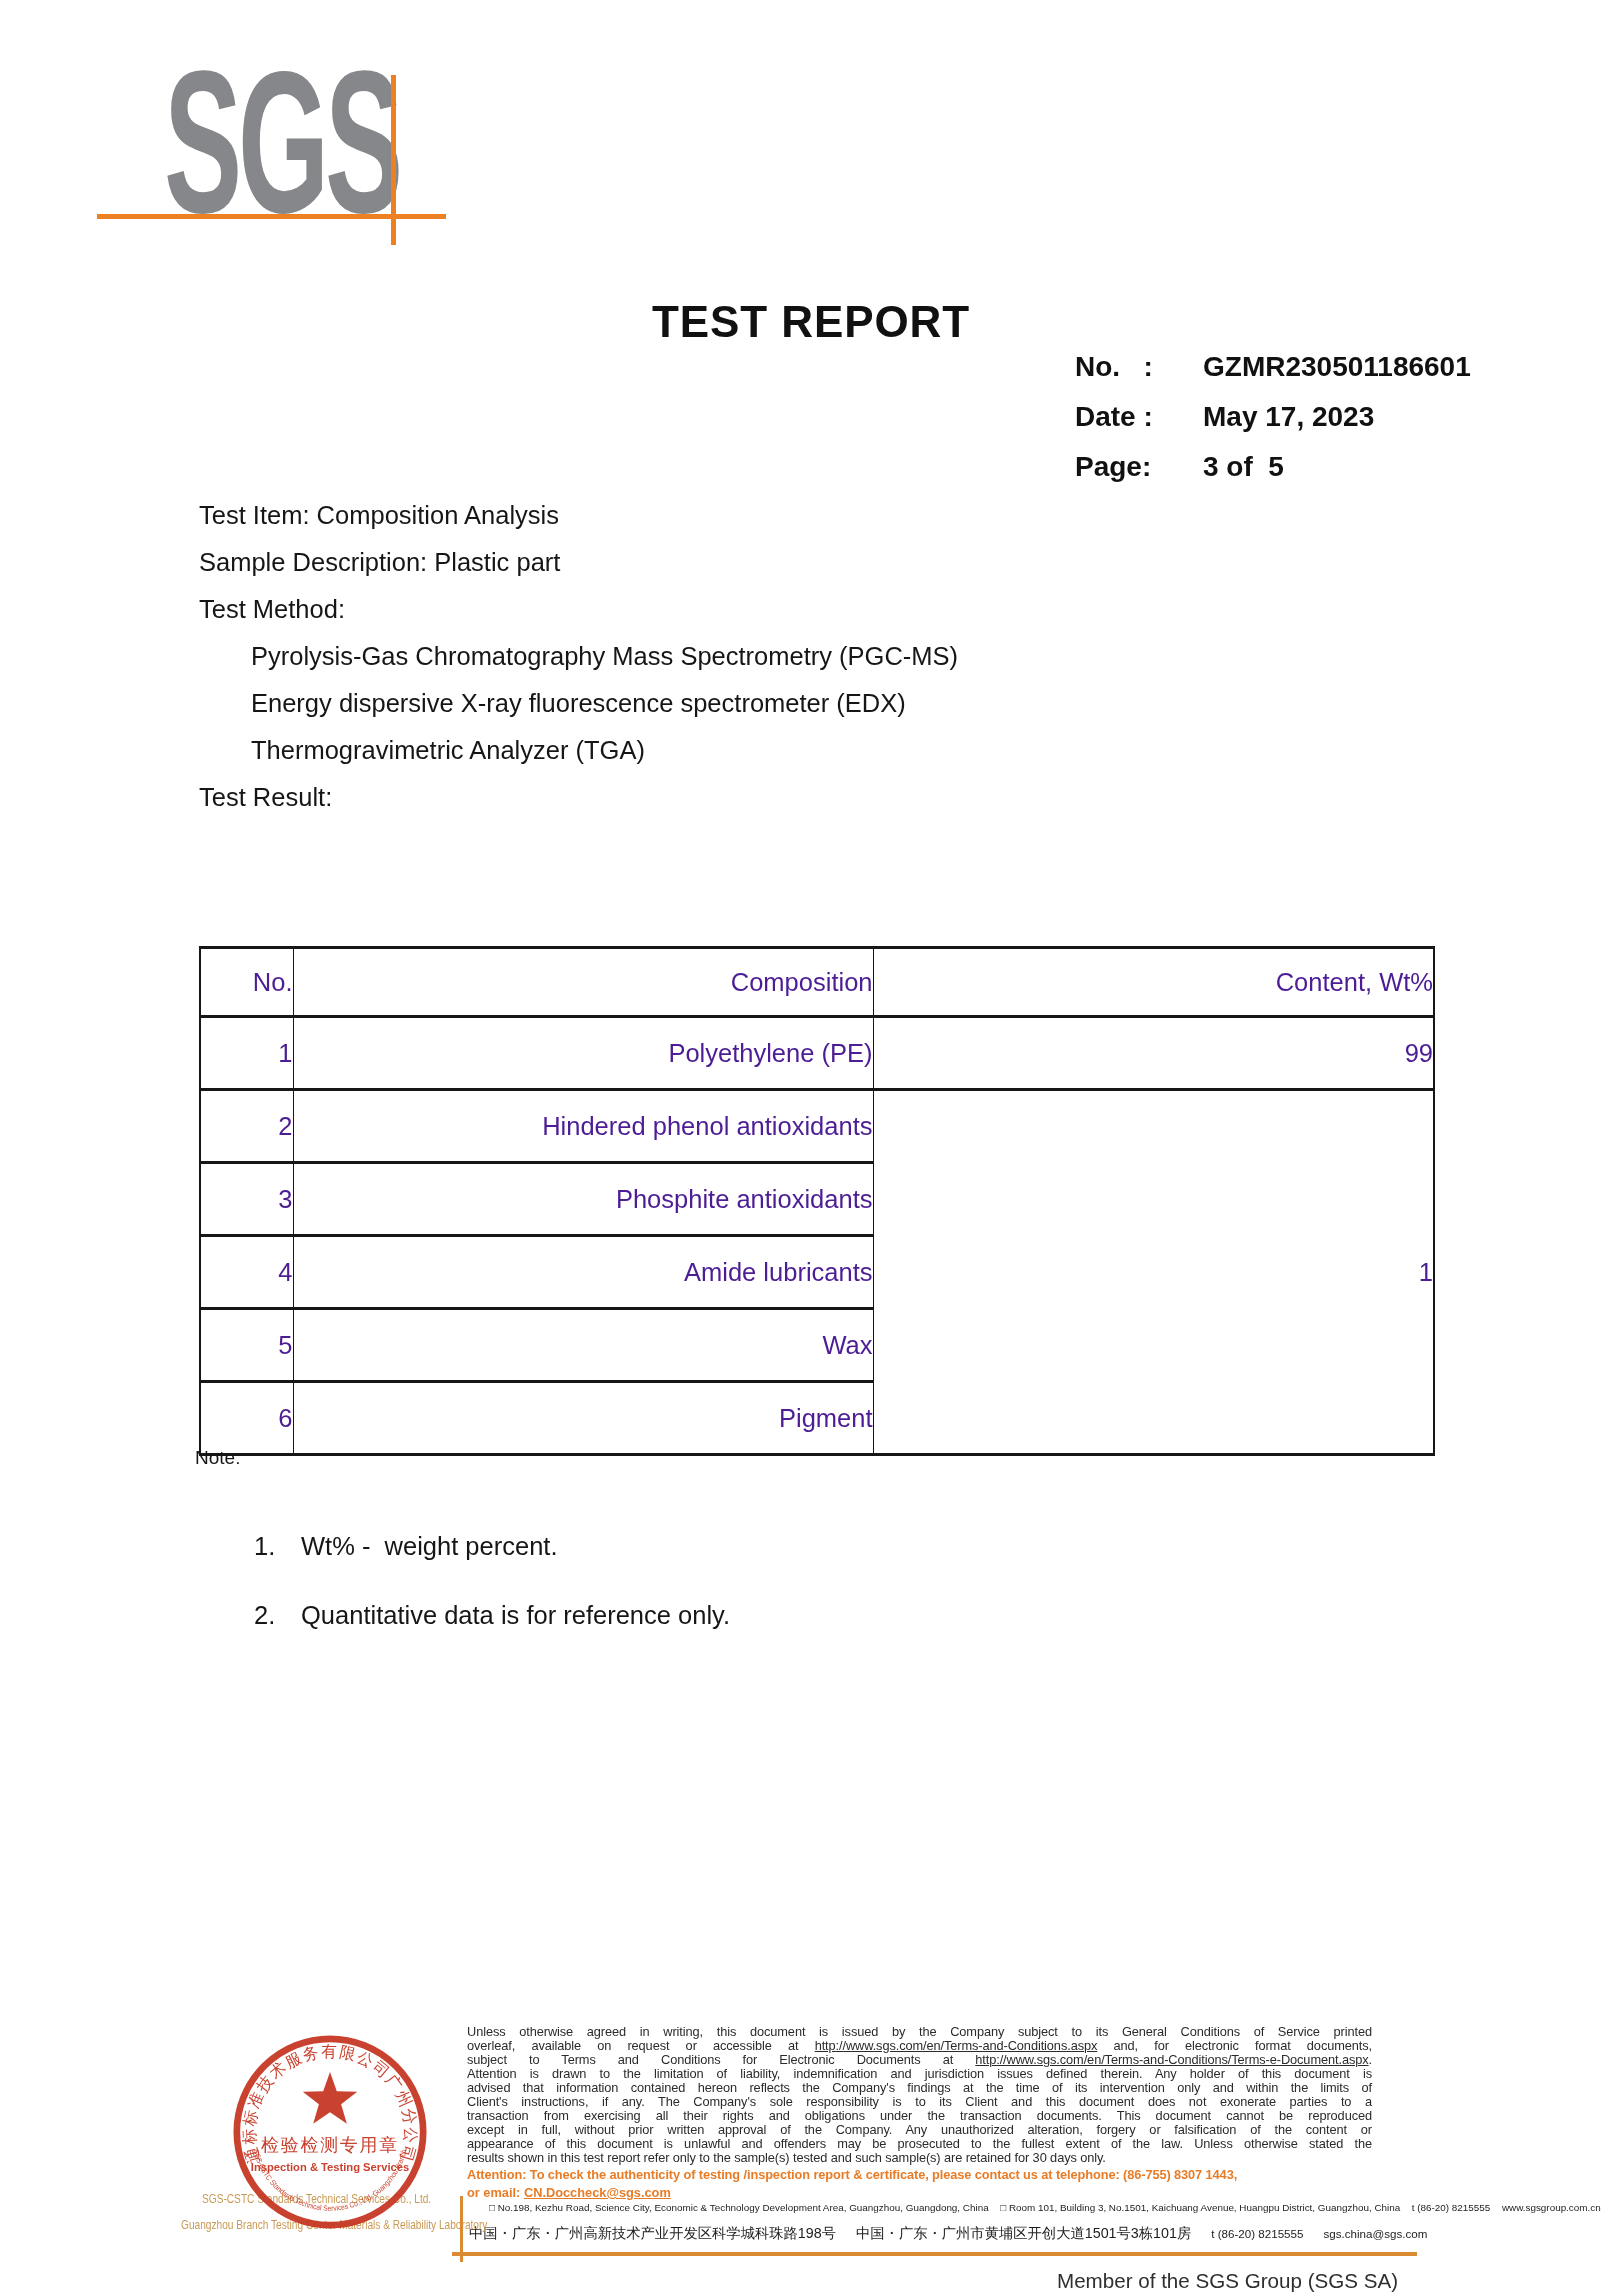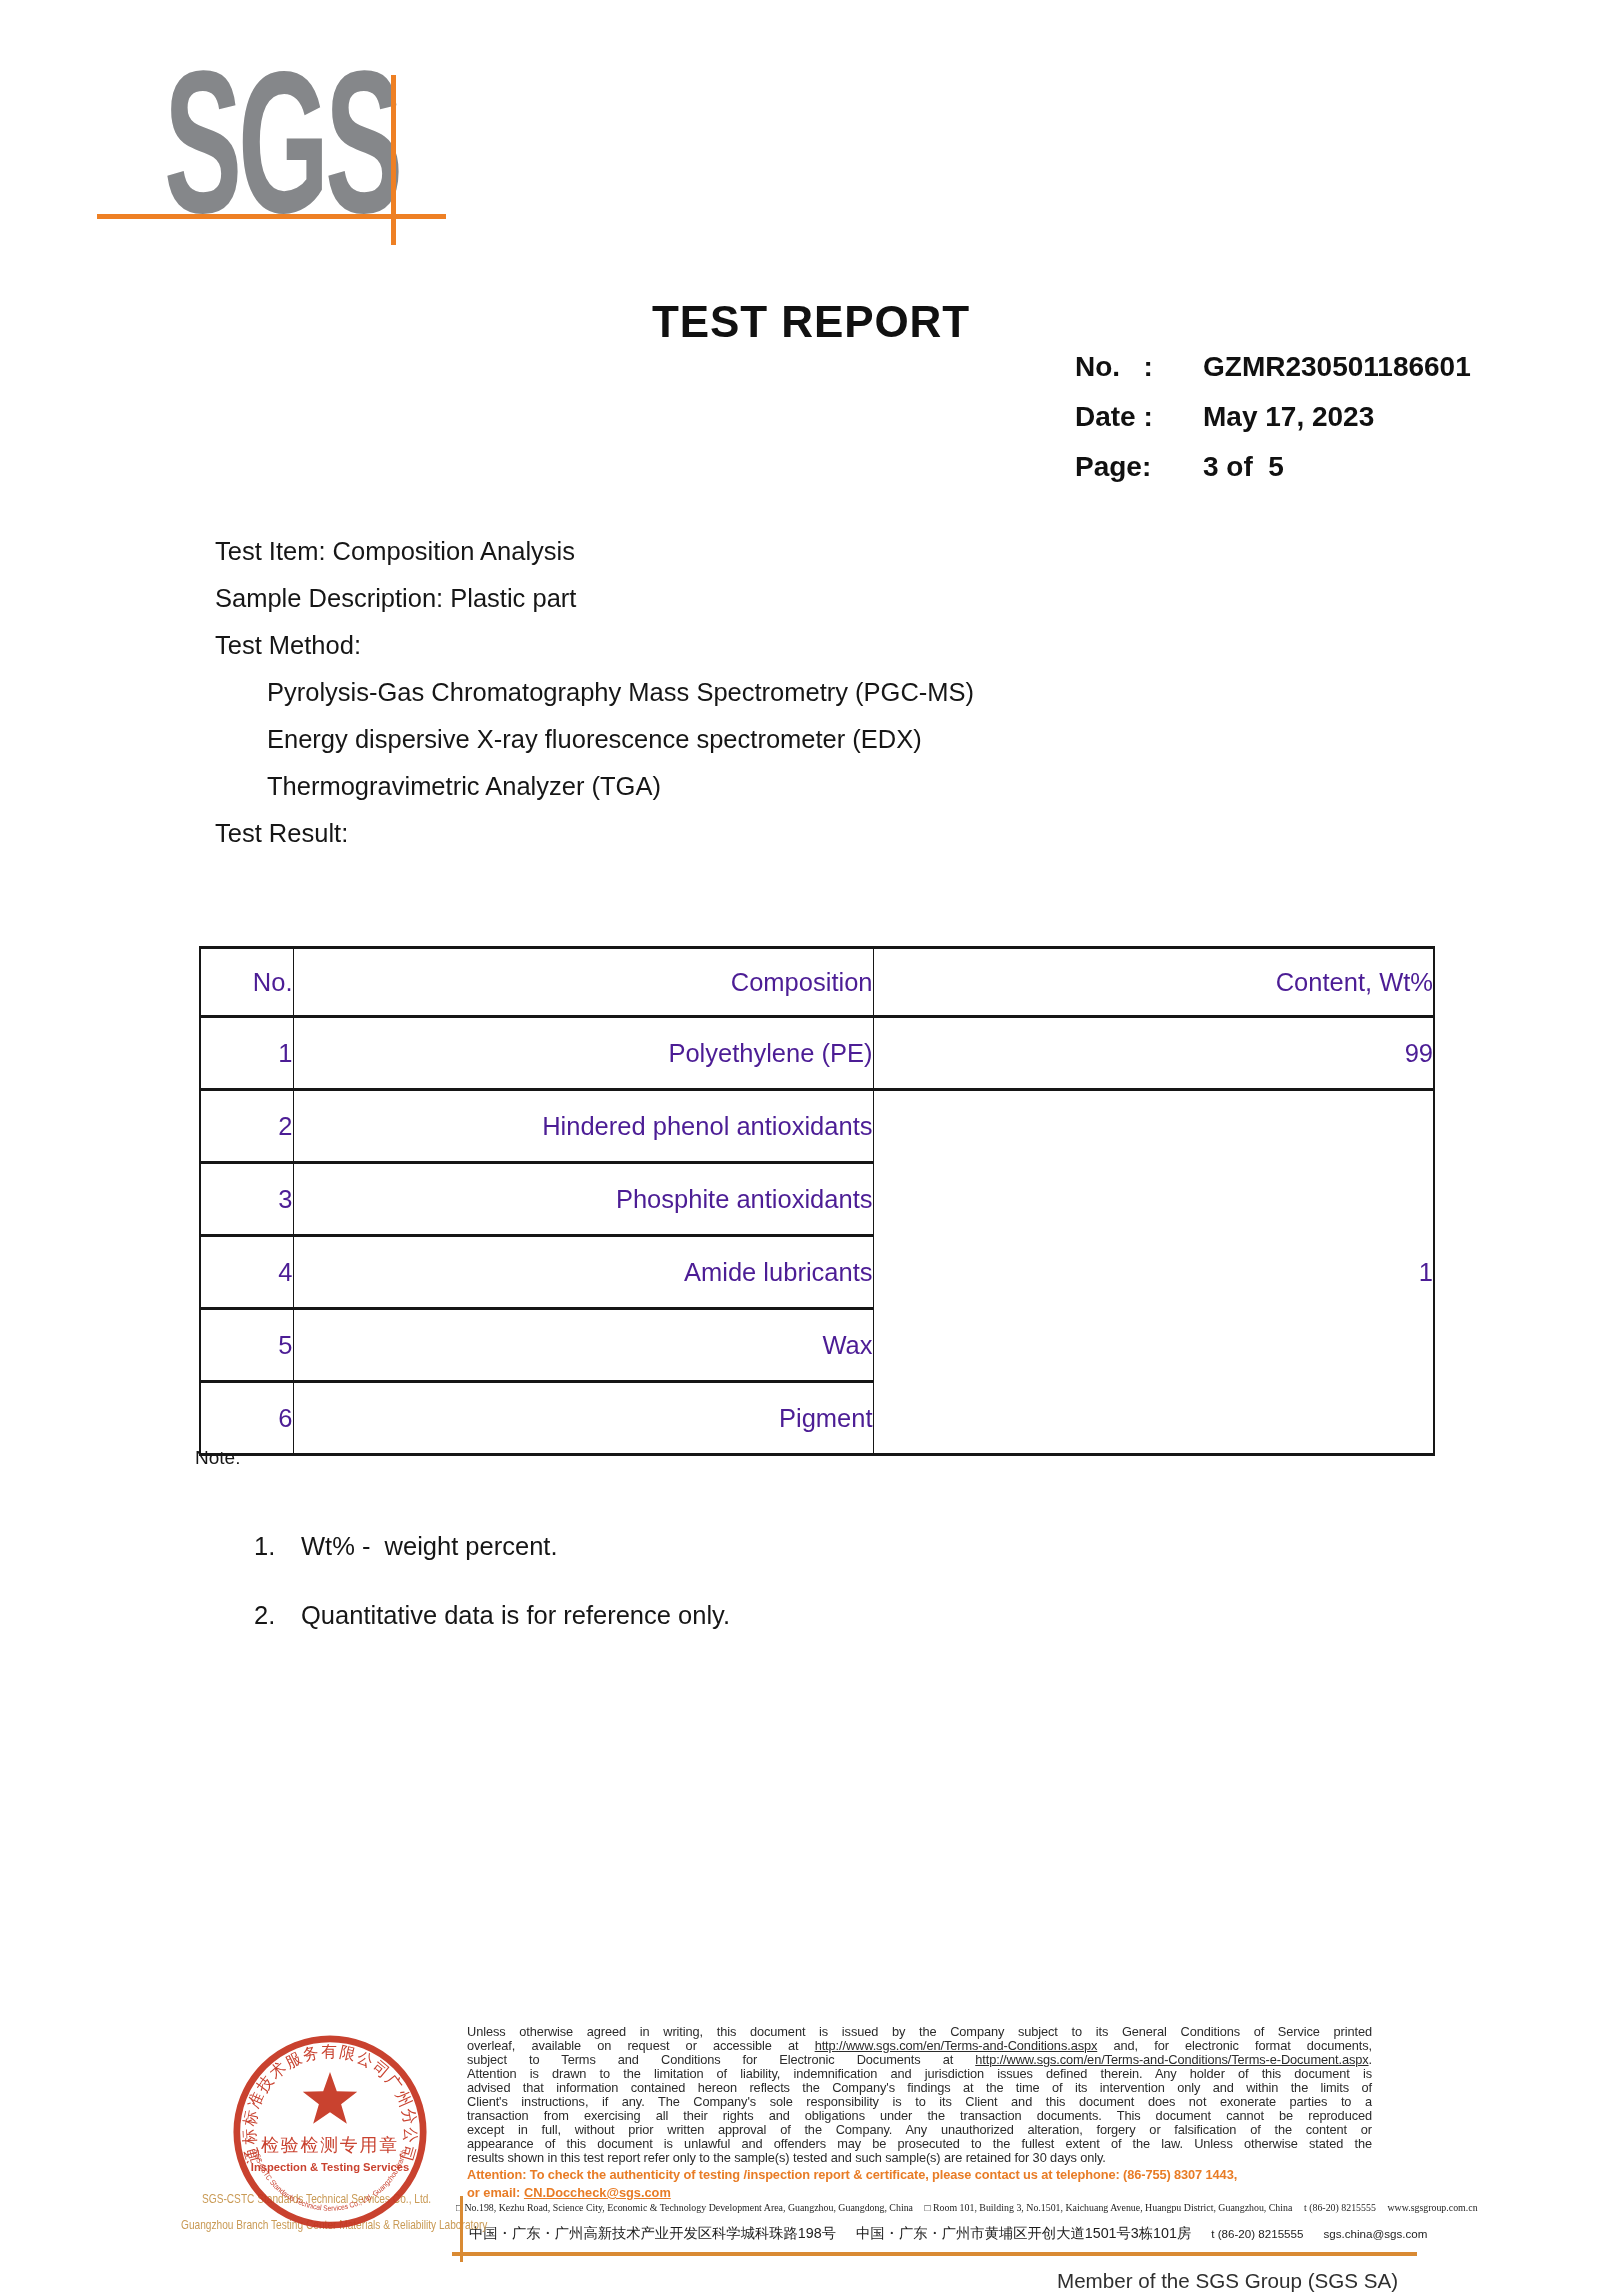--- a/index.html
+++ b/index.html
@@ -22,21 +22,21 @@
   .page-title{
     position:absolute;left:0;top:297px;width:1622px;text-align:center;
     font-size:44px;font-weight:bold;letter-spacing:0.9px;color:#111;
   }
   .report-info{position:absolute;left:1043px;top:351px;}
   .report-info .row{display:flex;height:50px;align-items:flex-start;font-size:28px;font-weight:bold;color:#111;}
   .report-info .lbl{width:106px;white-space:pre;margin-left:32px;}
   .report-info .val{white-space:pre;margin-left:22px;}
 
   
-  .body-block{position:absolute;left:199px;top:528px;width:1254px;margin-left:16px;}
+  .body-block{position:absolute;left:199px;top:492px;width:1254px;}
   .body-line{font-size:25.5px;line-height:47px;color:#161616;white-space:pre;}
   .body-line.indent{padding-left:52px;}
 
   
   .result-table-wrap{position:absolute;left:199px;top:946px;width:1236px;}
   table.result{border-collapse:collapse;width:100%;table-layout:fixed;}
   table.result{border:2.7px solid #161616;}
   table.result th,table.result td{
     border-left:1.8px solid #161616;border-right:1.8px solid #161616;
     border-top:3.6px solid #161616;border-bottom:3.6px solid #161616;
@@ -75,22 +75,22 @@
     position:absolute;left:467px;top:2167px;width:905px;
     font-size:12.8px;font-weight:bold;color:#e87c26;letter-spacing:-0.1px;white-space:nowrap;
   }
   .attention-2{
     position:absolute;left:467px;top:2185px;
     font-size:12.8px;font-weight:bold;color:#e87c26;
   }
   .attention-2 .u{text-decoration:underline;}
 
   .addr-en{
-    position:absolute;left:456px;top:2202px;width:874px;display:flex;gap:11.6px;
-    font-size:9.9px;color:#1d1d1d;white-space:nowrap;align-items:baseline;font-family:Liberation Serif, serif;
+    position:absolute;left:489px;top:2202px;width:874px;display:flex;gap:11.6px;
+    font-size:9.9px;color:#1d1d1d;white-space:nowrap;align-items:baseline;
   }
   .addr-cn{
     position:absolute;left:469px;top:2224px;width:958px;display:flex;gap:20px;
     font-size:14.3px;color:#1d1d1d;white-space:nowrap;align-items:baseline;
   }
   .addr-cn .small{font-size:11.6px;}
 
   .foot-vline{position:absolute;left:460px;top:2196px;width:2.7px;height:66px;background:#d98a33;z-index:3;}
   .foot-hline{position:absolute;left:452px;top:2252px;width:965px;height:3.6px;background:#d98a33;}
   .member-line{position:absolute;left:1057px;top:2269px;font-size:20.6px;color:#2f2f2f;}

